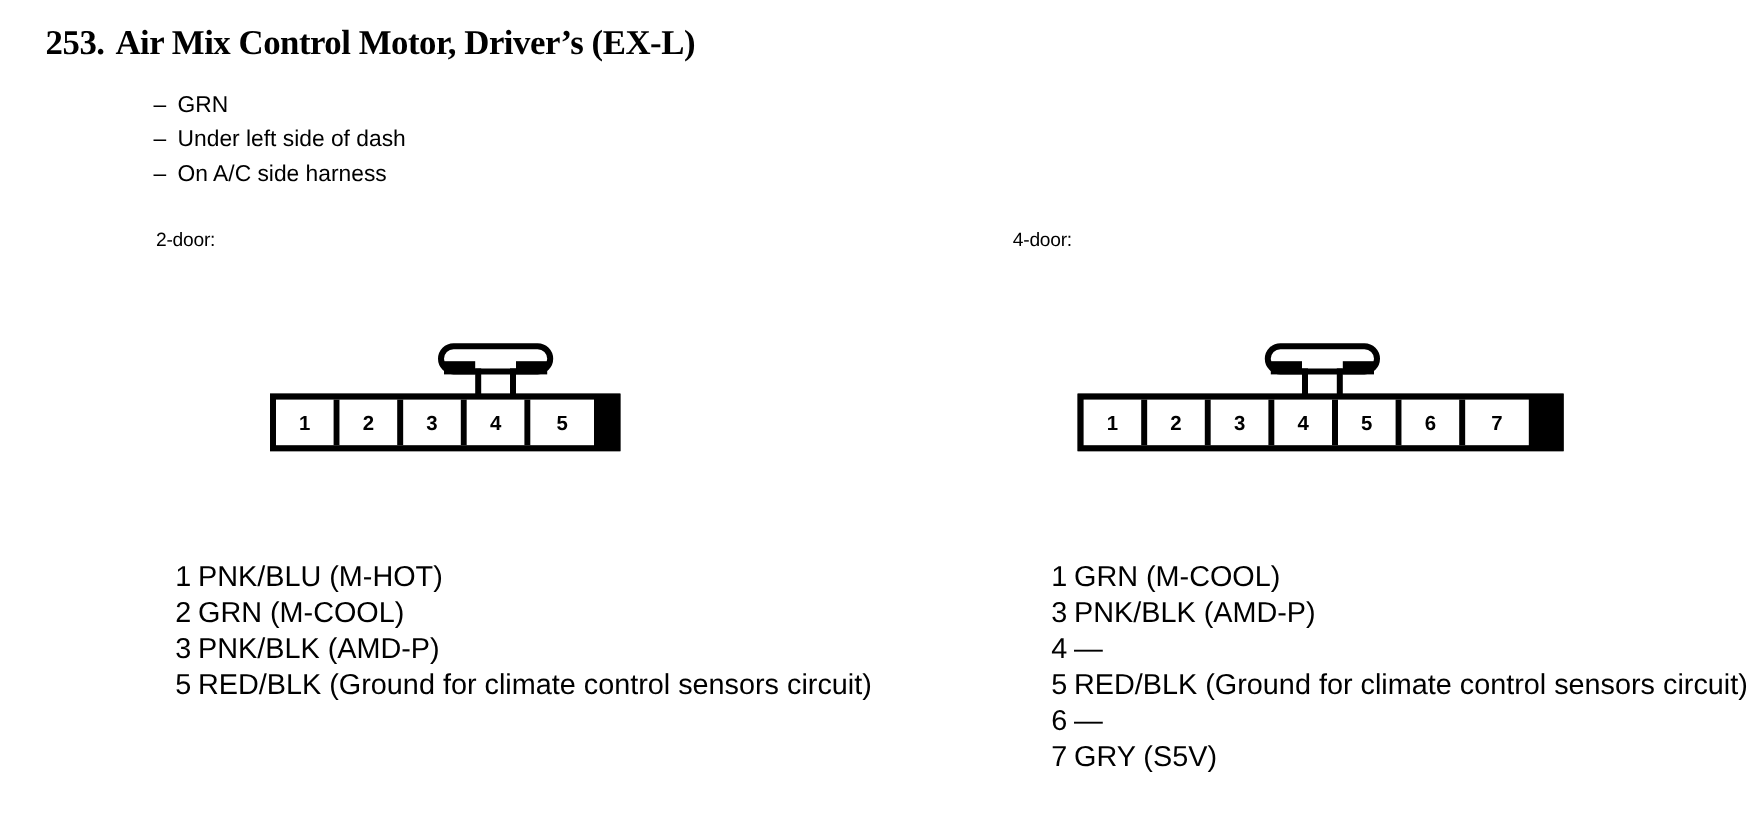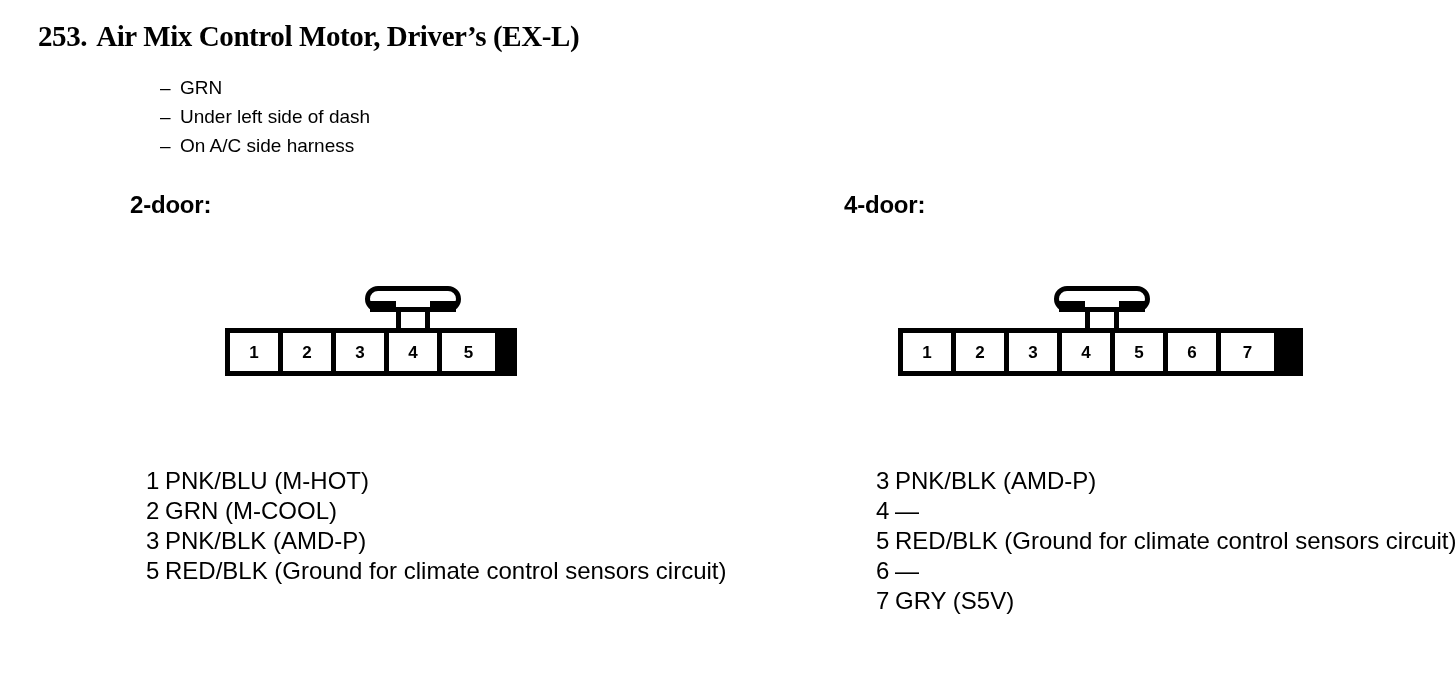--- a/index.html
+++ b/index.html
@@ -32,36 +32,35 @@
     margin-right: 9px;
   }
 
   #detail-list {
     position: absolute;
     left: 128px;
     top: 73px;
     font-size: 19px;
     line-height: 29px;
     white-space: nowrap;
-    margin-left: 32px;
   }
   .detail-row {
     display: block;
     white-space: nowrap;
   }
   .detail-dash {
     display: inline-block;
     width: 20px;
   }
 
   
   .variant-label {
     position: absolute;
-    font-size: 24px;
-    font-weight: bold;
+    font-size: 16px;
+    font-weight: normal;
     letter-spacing: -0.2px;
     white-space: nowrap;
     line-height: 1;
   }
   #variant-label-2door { left: 130px; top: 193px; }
   #variant-label-4door { left: 844px; top: 193px; }
 
   
   .connector {
     position: absolute;
@@ -220,20 +219,23 @@
     <div class="pin-cell">3</div>
     <div class="pin-cell">4</div>
     <div class="pin-cell">5</div>
     <div class="pin-cell">6</div>
     <div class="pin-cell">7</div>
   </div>
 </div>
 
 <div class="pin-list" id="pin-list-4door">
   <span class="pin-row">
+    <span class="pin-num">1</span><span>GRN (M-COOL)</span>
+  </span>
+  <span class="pin-row">
     <span class="pin-num">3</span><span>PNK/BLK (AMD-P)</span>
   </span>
   <span class="pin-row">
     <span class="pin-num">4</span><span>—</span>
   </span>
   <span class="pin-row">
     <span class="pin-num">5</span><span>RED/BLK (Ground for climate control sensors circuit)</span>
   </span>
   <span class="pin-row">
     <span class="pin-num">6</span><span>—</span>

